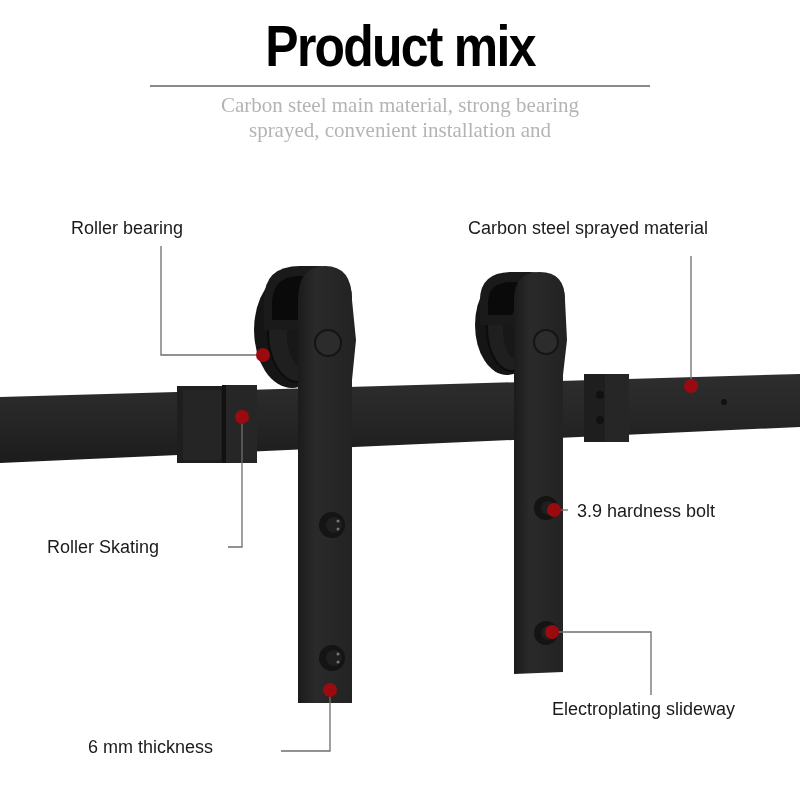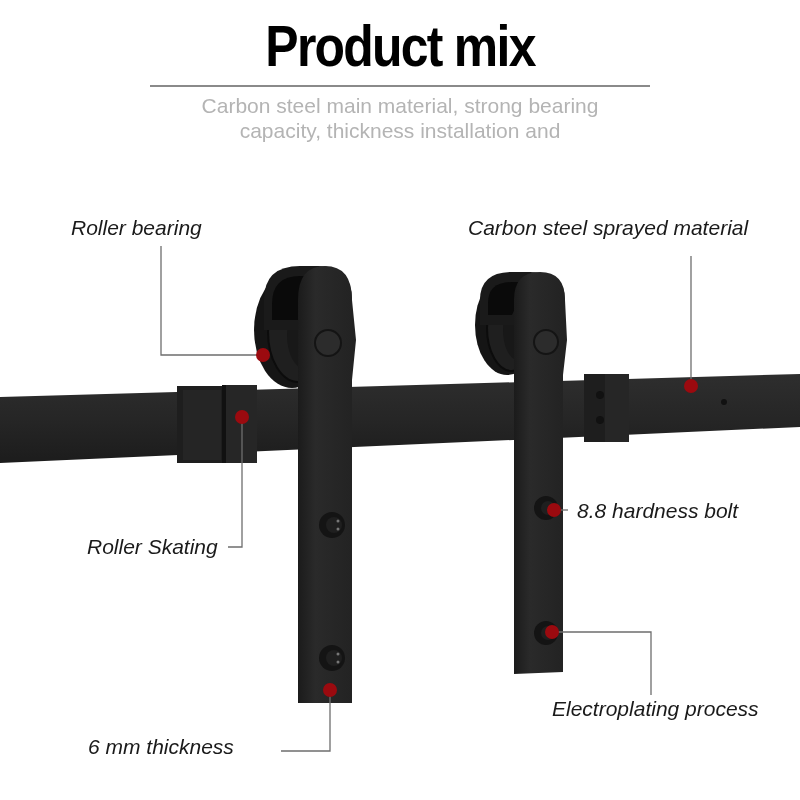--- a/index.html
+++ b/index.html
@@ -6,34 +6,34 @@
     body { width: 800px; height: 800px; position: relative; overflow: hidden; font-family: "Liberation Sans", sans-serif; }
     .title {
       position: absolute; left: 0; top: 10px; width: 800px; text-align: center;
       font-family: "Liberation Sans", sans-serif; font-weight: 700; font-size: 58px;
       letter-spacing: -2px; color: #000; transform: scaleX(0.86); transform-origin: 400px 0;
       line-height: 72px;
     }
     .title-rule { position: absolute; left: 150px; top: 85px; width: 500px; height: 2px; background: #8a8a8a; }
     .subtitle {
       position: absolute; left: 150px; top: 93px; width: 500px; text-align: center;
-      color: #b4b4b4; font-size: 21px; line-height: 25px;
+      color: #b4b4b4; font-size: 21px; line-height: 25px; font-family: Liberation Serif, serif;
     }
     .subtitle div { white-space: nowrap; }
-    .label { position: absolute; color: #1a1a1a; font-size: 21px; line-height: 24px; white-space: nowrap; font-style: italic; }
+    .label { position: absolute; color: #1a1a1a; font-size: 18px; line-height: 24px; white-space: nowrap; }
     svg.art { position: absolute; left: 0; top: 0; }
   </style>
 </head>
 <body>
 
 <div class="title">Product mix</div>
 <div class="title-rule"></div>
 <div class="subtitle">
   <div>Carbon steel main material, strong bearing</div>
-  <div>capacity, thickness installation and</div>
+  <div>sprayed, convenient installation and</div>
 </div>
 
 <svg class="art" width="800" height="800" viewBox="0 0 800 800">
   <defs>
     <linearGradient id="railGrad" x1="0" y1="0" x2="0" y2="1">
       <stop offset="0" stop-color="#2e2e2e"></stop>
       <stop offset="0.5" stop-color="#262626"></stop>
       <stop offset="1" stop-color="#1c1c1c"></stop>
     </linearGradient>
     <linearGradient id="strapGrad" x1="0" y1="0" x2="1" y2="0">
@@ -106,16 +106,16 @@
     <circle cx="691" cy="386" r="7"></circle>
     <circle cx="242" cy="417" r="7"></circle>
     <circle cx="554" cy="510" r="7"></circle>
     <circle cx="552" cy="632" r="7"></circle>
     <circle cx="330" cy="690" r="7"></circle>
   </g>
 </svg>
 
 <div class="label" style="left:71px; top:216px;">Roller bearing</div>
 <div class="label" style="left:468px; top:216px;">Carbon steel sprayed material</div>
-<div class="label" style="left:47px; top:535px;margin-left:40px;">Roller Skating</div>
-<div class="label" style="left:577px; top:499px;">8.8 hardness bolt</div>
-<div class="label" style="left:552px; top:697px;">Electroplating process</div>
+<div class="label" style="left:47px; top:535px;">Roller Skating</div>
+<div class="label" style="left:577px; top:499px;">3.9 hardness bolt</div>
+<div class="label" style="left:552px; top:697px;">Electroplating slideway</div>
 <div class="label" style="left:88px; top:735px;text-align:right;">6 mm thickness</div>
 
 </body></html>

